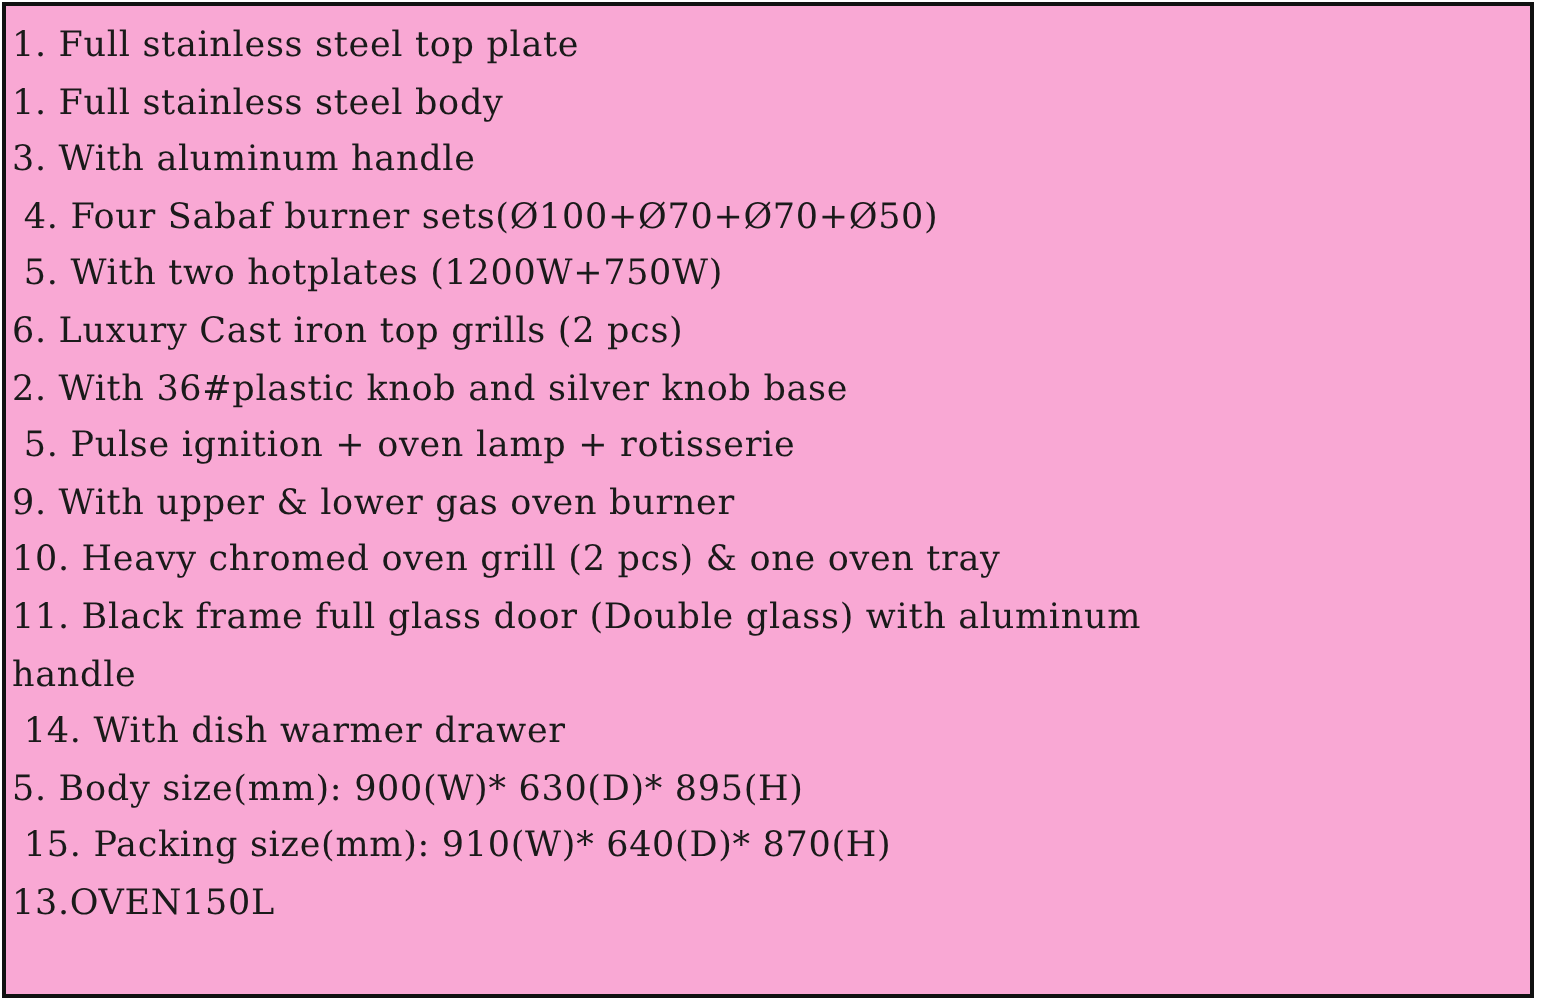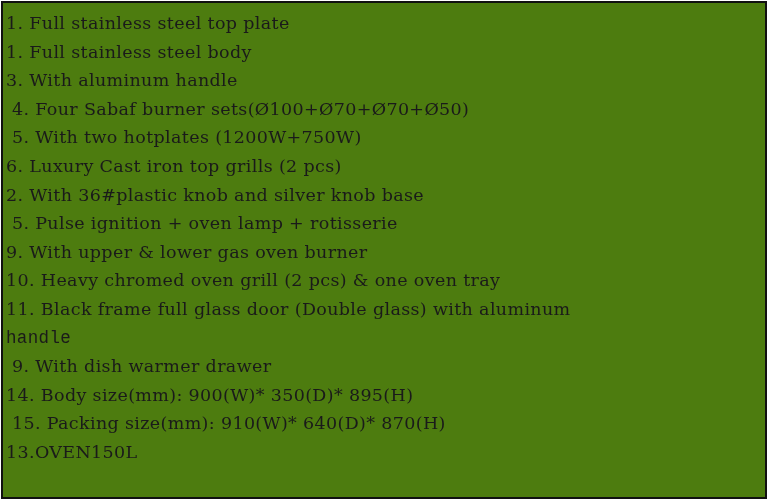--- a/index.html
+++ b/index.html
@@ -14,21 +14,21 @@
     overflow: hidden;
     font-family: "DejaVu Sans Mono", monospace;
   }
 
   #spec-sheet {
     position: absolute;
     left: 1px;
     top: 1px;
     width: 766px;
     height: 498px;
-    background: #4d7c0f;
+    background: #f9a8d4;
     border: 2px solid #111111;
     overflow: hidden;
   }
 
   #spec-list {
     list-style: none;
     margin: 0;
     padding: 6px 0 0 0;
   }
 
@@ -41,38 +41,37 @@
     letter-spacing: 0.35px;
     padding-left: 3px;
     height: 28.6px;
     overflow: hidden;
     font-weight: 400;
     -webkit-font-smoothing: none;
   }
 
   
   .spec-line.continuation {
-    font-family: Liberation Mono, monospace;
   }
 </style>
 </head>
 <body>
 
 <div id="spec-sheet">
   <ul id="spec-list">
       <li class="spec-line">1. Full stainless steel top plate</li>
       <li class="spec-line">1. Full stainless steel body</li>
       <li class="spec-line">3. With aluminum handle</li>
       <li class="spec-line"> 4. Four Sabaf burner sets(Ø100+Ø70+Ø70+Ø50)</li>
       <li class="spec-line"> 5. With two hotplates (1200W+750W)</li>
       <li class="spec-line">6. Luxury Cast iron top grills (2 pcs)</li>
       <li class="spec-line">2. With 36#plastic knob and silver knob base</li>
       <li class="spec-line"> 5. Pulse ignition + oven lamp + rotisserie</li>
       <li class="spec-line">9. With upper &amp; lower gas oven burner</li>
       <li class="spec-line">10. Heavy chromed oven grill (2 pcs) &amp; one oven tray</li>
       <li class="spec-line">11. Black frame full glass door (Double glass) with aluminum</li>
       <li class="spec-line continuation">handle</li>
-      <li class="spec-line"> 9. With dish warmer drawer</li>
-      <li class="spec-line">14. Body size(mm): 900(W)* 350(D)* 895(H)</li>
+      <li class="spec-line"> 14. With dish warmer drawer</li>
+      <li class="spec-line">5. Body size(mm): 900(W)* 630(D)* 895(H)</li>
       <li class="spec-line"> 15. Packing size(mm): 910(W)* 640(D)* 870(H)</li>
       <li class="spec-line">13.OVEN150L</li>
     </ul>
 </div>
 
 </body></html>

